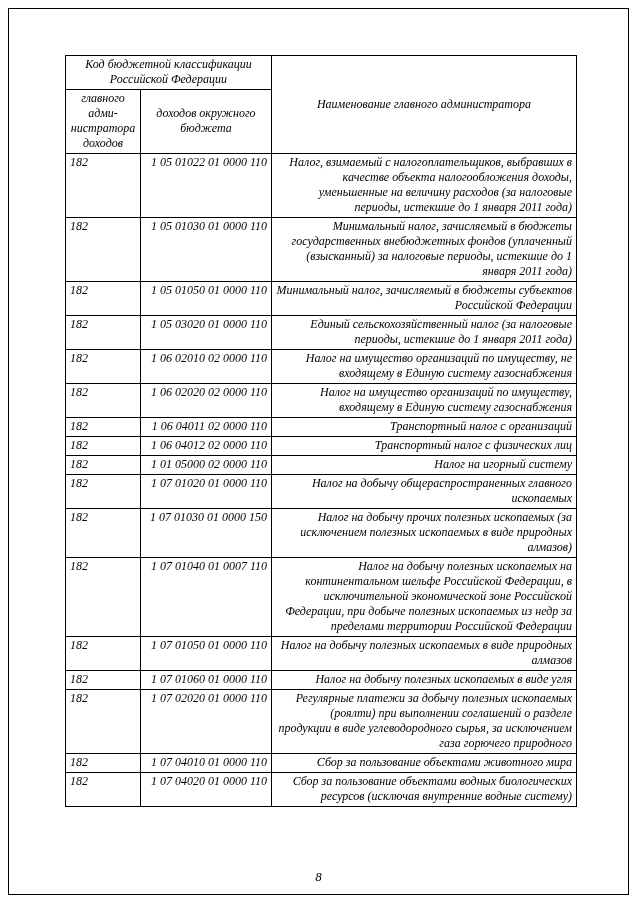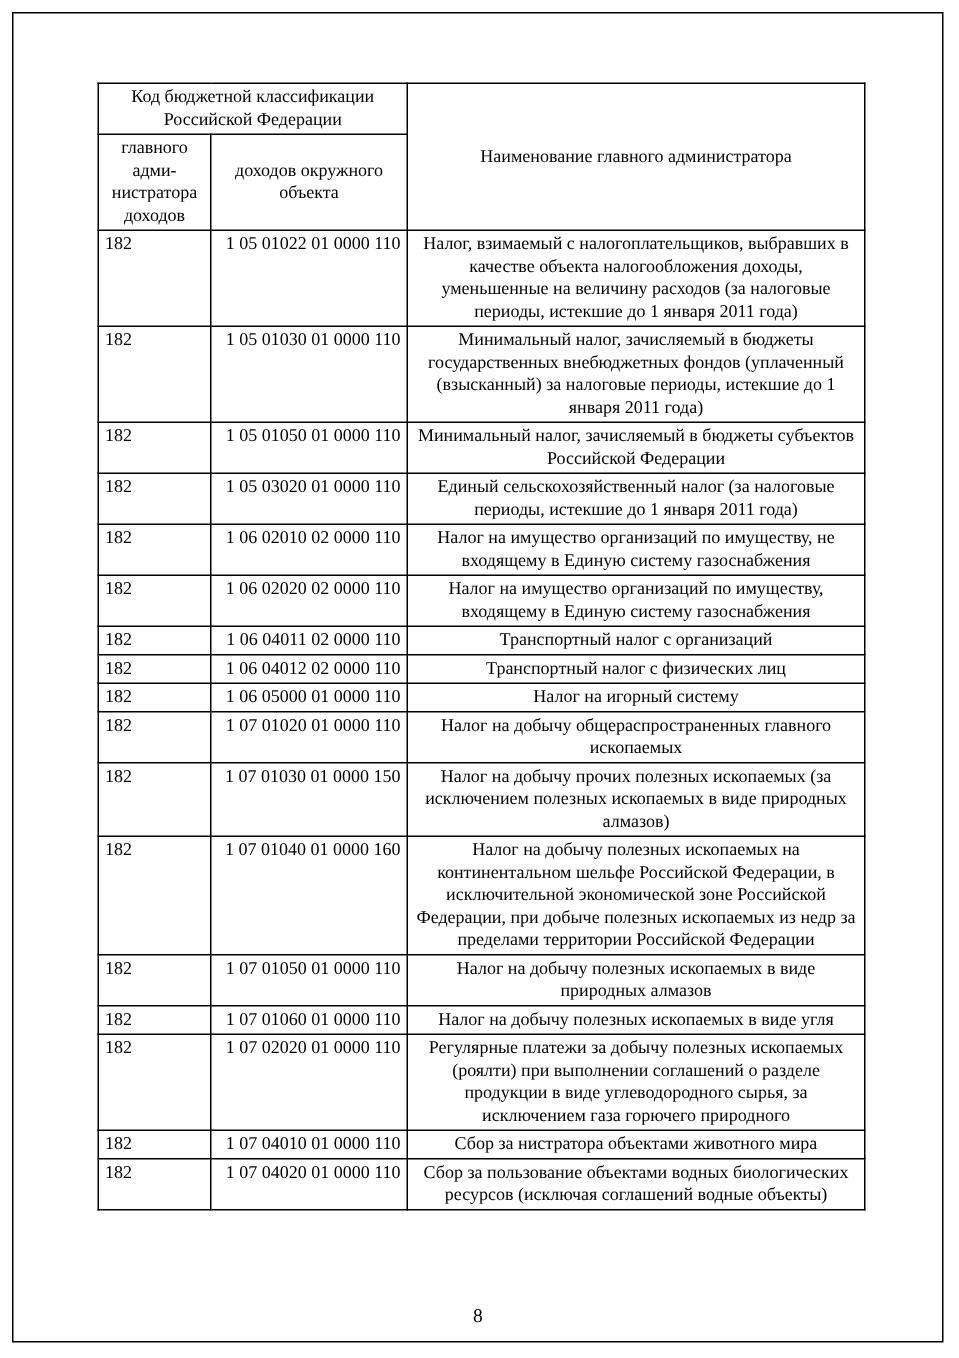--- a/index.html
+++ b/index.html
@@ -16,20 +16,21 @@
     overflow: hidden;
   }
   .page-frame {
     position: absolute;
     left: 8px;
     top: 8px;
     width: 621px;
     height: 887px;
     border: 1px solid #000000;
     box-sizing: border-box;
+    font-style: italic;
   }
   table.doc-table {
     position: absolute;
     left: 56px;
     top: 46px;
     width: 511px;
     border-collapse: collapse;
     table-layout: fixed;
     font-size: 12px;
     line-height: 1.25;
@@ -48,21 +49,21 @@
     text-align: center;
     vertical-align: middle;
   }
   td.col-admin {
     text-align: left;
   }
   td.col-code {
     text-align: right;
   }
   td.col-name {
-    text-align: center;
+    text-align: right;
   }
   .page-number {
     position: absolute;
     left: 0;
     top: 860px;
     width: 100%;
     text-align: center;
     font-size: 13px;
   }
 </style>
@@ -82,21 +83,21 @@
         <th colspan="2">Код бюджетной классификации
 Российской Федерации</th>
         <th rowspan="2">Наименование главного администратора</th>
       </tr>
       <tr>
         <th>главного
 адми-
 нистратора
 доходов</th>
         <th>доходов окружного
-объекта</th>
+бюджета</th>
       </tr>
     </thead>
     <tbody>
         <tr>
           <td class="col-admin">182</td>
           <td class="col-code">1 05 01022 01 0000 110</td>
           <td class="col-name">Налог, взимаемый с налогоплательщиков, выбравших в качестве объекта налогообложения доходы, уменьшенные на величину расходов (за налоговые периоды, истекшие до 1 января 2011 года)</td>
         </tr>
         <tr>
           <td class="col-admin">182</td>
@@ -128,61 +129,61 @@
           <td class="col-code">1 06 04011 02 0000 110</td>
           <td class="col-name">Транспортный налог с организаций</td>
         </tr>
         <tr>
           <td class="col-admin">182</td>
           <td class="col-code">1 06 04012 02 0000 110</td>
           <td class="col-name">Транспортный налог с физических лиц</td>
         </tr>
         <tr>
           <td class="col-admin">182</td>
-          <td class="col-code">1 06 05000 01 0000 110</td>
+          <td class="col-code">1 01 05000 02 0000 110</td>
           <td class="col-name">Налог на игорный систему</td>
         </tr>
         <tr>
           <td class="col-admin">182</td>
           <td class="col-code">1 07 01020 01 0000 110</td>
           <td class="col-name">Налог на добычу общераспространенных главного ископаемых</td>
         </tr>
         <tr>
           <td class="col-admin">182</td>
           <td class="col-code">1 07 01030 01 0000 150</td>
           <td class="col-name">Налог на добычу прочих полезных ископаемых (за исключением полезных ископаемых в виде природных алмазов)</td>
         </tr>
         <tr>
           <td class="col-admin">182</td>
-          <td class="col-code">1 07 01040 01 0000 160</td>
+          <td class="col-code">1 07 01040 01 0007 110</td>
           <td class="col-name">Налог на добычу полезных ископаемых на континентальном шельфе Российской Федерации, в исключительной экономической зоне Российской Федерации, при добыче полезных ископаемых из недр за пределами территории Российской Федерации</td>
         </tr>
         <tr>
           <td class="col-admin">182</td>
           <td class="col-code">1 07 01050 01 0000 110</td>
           <td class="col-name">Налог на добычу полезных ископаемых в виде природных алмазов</td>
         </tr>
         <tr>
           <td class="col-admin">182</td>
           <td class="col-code">1 07 01060 01 0000 110</td>
           <td class="col-name">Налог на добычу полезных ископаемых в виде угля</td>
         </tr>
         <tr>
           <td class="col-admin">182</td>
           <td class="col-code">1 07 02020 01 0000 110</td>
           <td class="col-name">Регулярные платежи за добычу полезных ископаемых (роялти) при выполнении соглашений о разделе продукции в виде углеводородного сырья, за исключением газа горючего природного</td>
         </tr>
         <tr>
           <td class="col-admin">182</td>
           <td class="col-code">1 07 04010 01 0000 110</td>
-          <td class="col-name">Сбор за нистратора объектами животного мира</td>
+          <td class="col-name">Сбор за пользование объектами животного мира</td>
         </tr>
         <tr>
           <td class="col-admin">182</td>
           <td class="col-code">1 07 04020 01 0000 110</td>
-          <td class="col-name">Сбор за пользование объектами водных биологических ресурсов (исключая соглашений водные объекты)</td>
+          <td class="col-name">Сбор за пользование объектами водных биологических ресурсов (исключая внутренние водные систему)</td>
         </tr>
       </tbody>
   </table>
 
   <div class="page-number">8</div>
 
 </div>
 
 </body></html>

